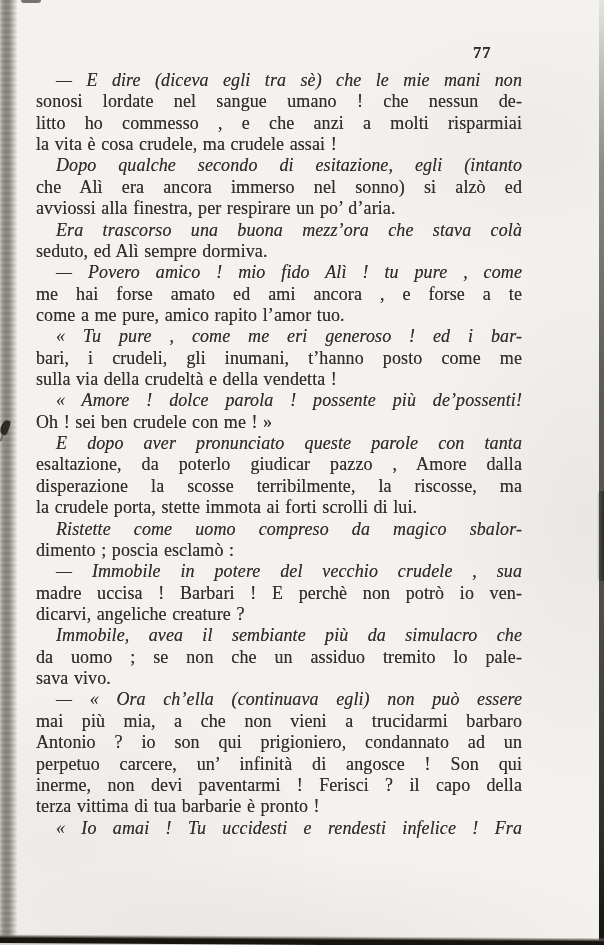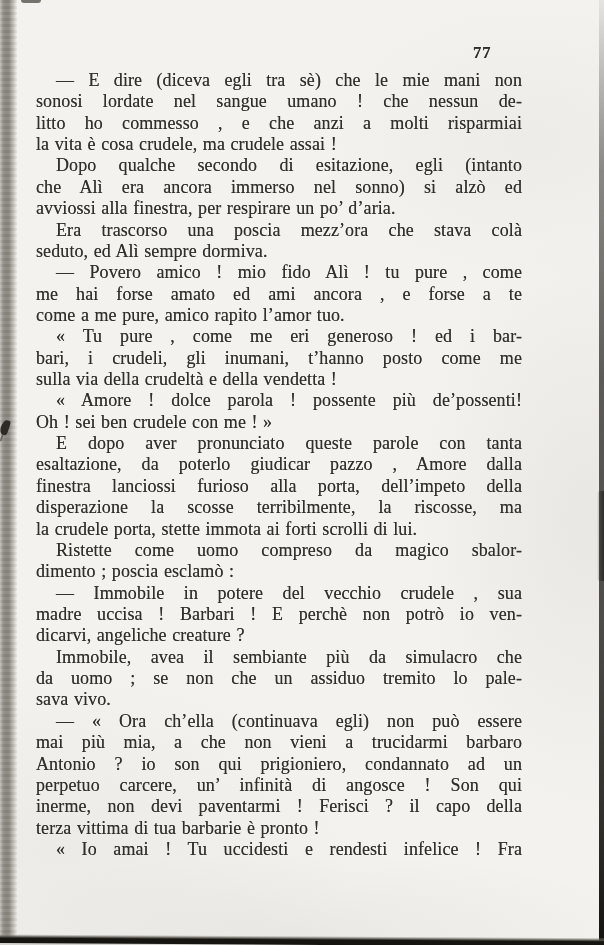--- a/index.html
+++ b/index.html
@@ -82,21 +82,21 @@
     color:var(--ink);
     letter-spacing:0.1px;
     word-spacing:0.05em;
     text-shadow:0 0 0.6px rgba(50,47,42,0.65);
   }
   .page-text .line{
     text-align:justify;
     text-align-last:justify;
     white-space:normal;
   }
-  .page-text .line.indent{text-indent:20px;}
+  .page-text .line.indent{text-indent:20px;font-style:italic;}
   .page-text .line.end{text-align-last:left;}
 </style>
 </head>
 <body>
 
 <div>
   <div class="scan-noise"></div>
   <div class="edge-left"></div>
   <div class="edge-right"></div>
   <div class="edge-bottom-under"></div>
@@ -106,33 +106,32 @@
   <div class="page-number">77</div>
 
   <div class="page-text">
       <div class="line indent">— E dire (diceva egli tra sè) che le mie mani non</div>
       <div class="line">sonosi lordate nel sangue umano ! che nessun de-</div>
       <div class="line">litto ho commesso , e che anzi a molti risparmiai</div>
       <div class="line end">la vita è cosa crudele, ma crudele assai !</div>
       <div class="line indent">Dopo qualche secondo di esitazione, egli (intanto</div>
       <div class="line">che Alì era ancora immerso nel sonno) si alzò ed</div>
       <div class="line end">avviossi alla finestra, per respirare un po’ d’aria.</div>
-      <div class="line indent">Era trascorso una poscia mezz’ora che stava colà</div>
+      <div class="line indent">Era trascorso una buona mezz’ora che stava colà</div>
       <div class="line end">seduto, ed Alì sempre dormiva.</div>
       <div class="line indent">— Povero amico ! mio fido Alì ! tu pure , come</div>
       <div class="line">me hai forse amato ed ami ancora , e forse a te</div>
       <div class="line end">come a me pure, amico rapito l’amor tuo.</div>
       <div class="line indent">« Tu pure , come me eri generoso ! ed i bar-</div>
       <div class="line">bari, i crudeli, gli inumani, t’hanno posto come me</div>
       <div class="line end">sulla via della crudeltà e della vendetta !</div>
       <div class="line indent">« Amore ! dolce parola ! possente più de’possenti!</div>
       <div class="line end">Oh ! sei ben crudele con me ! »</div>
       <div class="line indent">E dopo aver pronunciato queste parole con tanta</div>
       <div class="line">esaltazione, da poterlo giudicar pazzo , Amore dalla</div>
-      <div class="line">finestra lanciossi furioso alla porta, dell’impeto della</div>
       <div class="line">disperazione la scosse terribilmente, la riscosse, ma</div>
       <div class="line end">la crudele porta, stette immota ai forti scrolli di lui.</div>
       <div class="line indent">Ristette come uomo compreso da magico sbalor-</div>
       <div class="line end">dimento ; poscia esclamò :</div>
       <div class="line indent">— Immobile in potere del vecchio crudele , sua</div>
       <div class="line">madre uccisa ! Barbari ! E perchè non potrò io ven-</div>
       <div class="line end">dicarvi, angeliche creature ?</div>
       <div class="line indent">Immobile, avea il sembiante più da simulacro che</div>
       <div class="line">da uomo ; se non che un assiduo tremito lo pale-</div>
       <div class="line end">sava vivo.</div>

